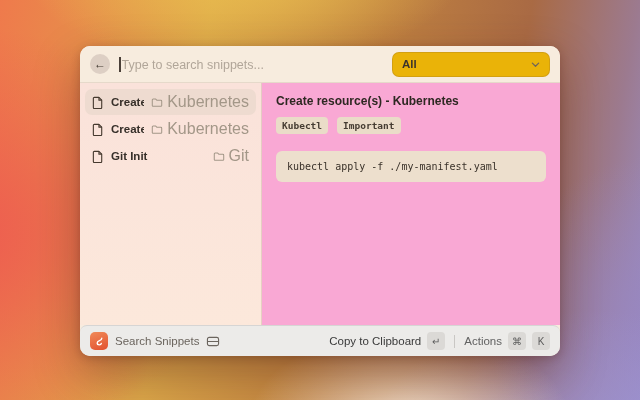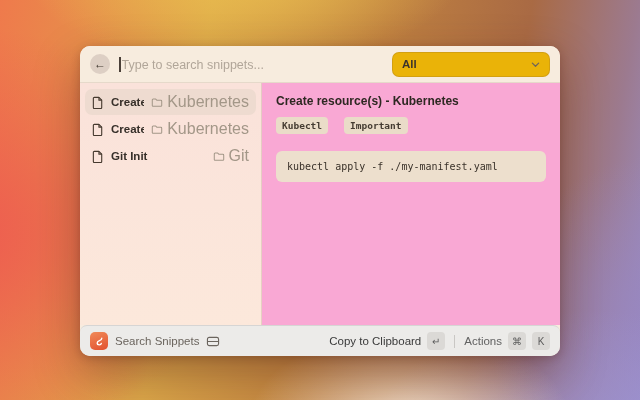--- a/index.html
+++ b/index.html
@@ -59,21 +59,21 @@
     padding:0 7px;cursor:pointer;margin-bottom:1px;
   }
   .row.selected{background:#eedbd0;}
   .row .rlabel{font-size:11.5px;font-weight:600;color:#362f29;white-space:nowrap;flex:1;overflow:hidden;}
   .row .accessory{display:flex;align-items:center;gap:4px;flex:0 0 auto;}
   .row .acc-text{font-size:16px;color:#a39788;}
   .icon{display:flex;align-items:center;flex:0 0 auto;}
   
   .detail{flex:1;padding:11px 14px;min-width:0;background:#f9a8d4;}
   .detail-title{font-size:12px;font-weight:700;color:#2e2822;margin:0 0 9px 0;}
-  .tags{display:flex;gap:16px;margin-bottom:17px;}
+  .tags{display:flex;gap:9px;margin-bottom:17px;}
   .tag{
     background:#eadcc8;color:#453c32;border-radius:4px;padding:3px 6px;
     font-family:"DejaVu Sans Mono",monospace;font-size:9.5px;font-weight:700;
   }
   .codeblock{
     background:#eddfcd;border-radius:6px;padding:10px 11px;
     font-family:"DejaVu Sans Mono",monospace;font-size:10px;color:#3a322a;
     white-space:pre;overflow:hidden;
   }
   

